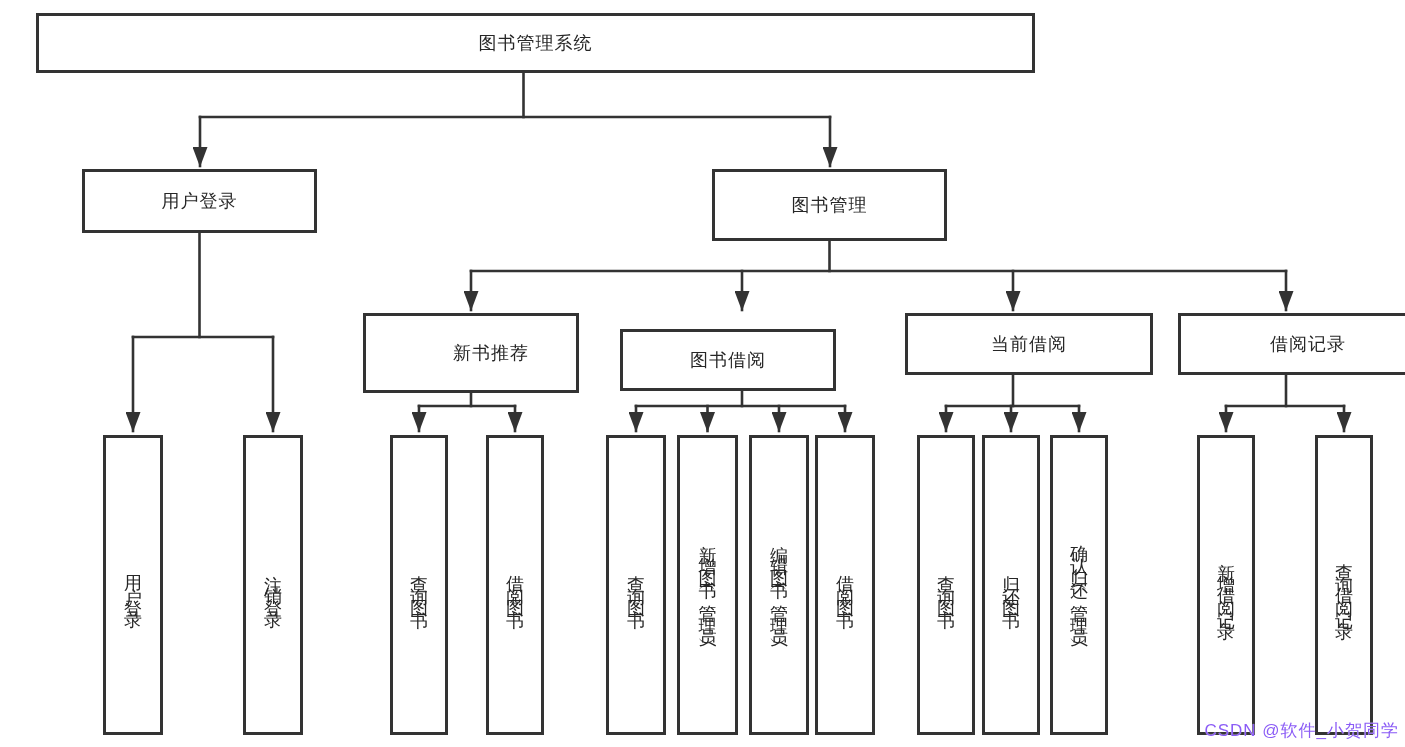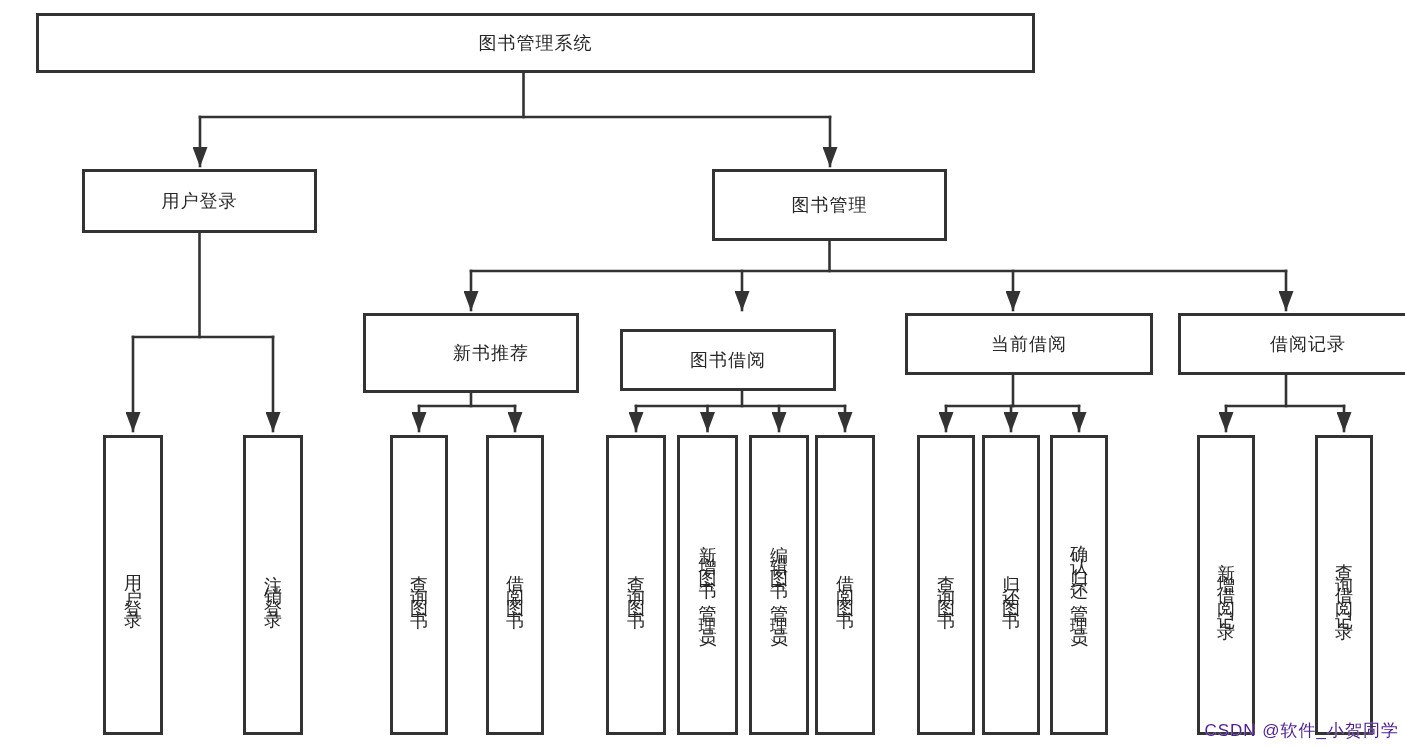--- a/index.html
+++ b/index.html
@@ -30,21 +30,21 @@
     letter-spacing:12px;
     font-size:18px;
     line-height:1;
     padding:4px 0;
   }
   .watermark{
     position:absolute;
     right:6px;
     bottom:5px;
     font-size:17px;
-    color:#4c1d95;
+    color:#8b5cf6;
     letter-spacing:1px;
     z-index:3;
     text-shadow:0 0 1px #ffffff;
   }
 </style>
 </head>
 <body>
 
 <div class="canvas">
 

